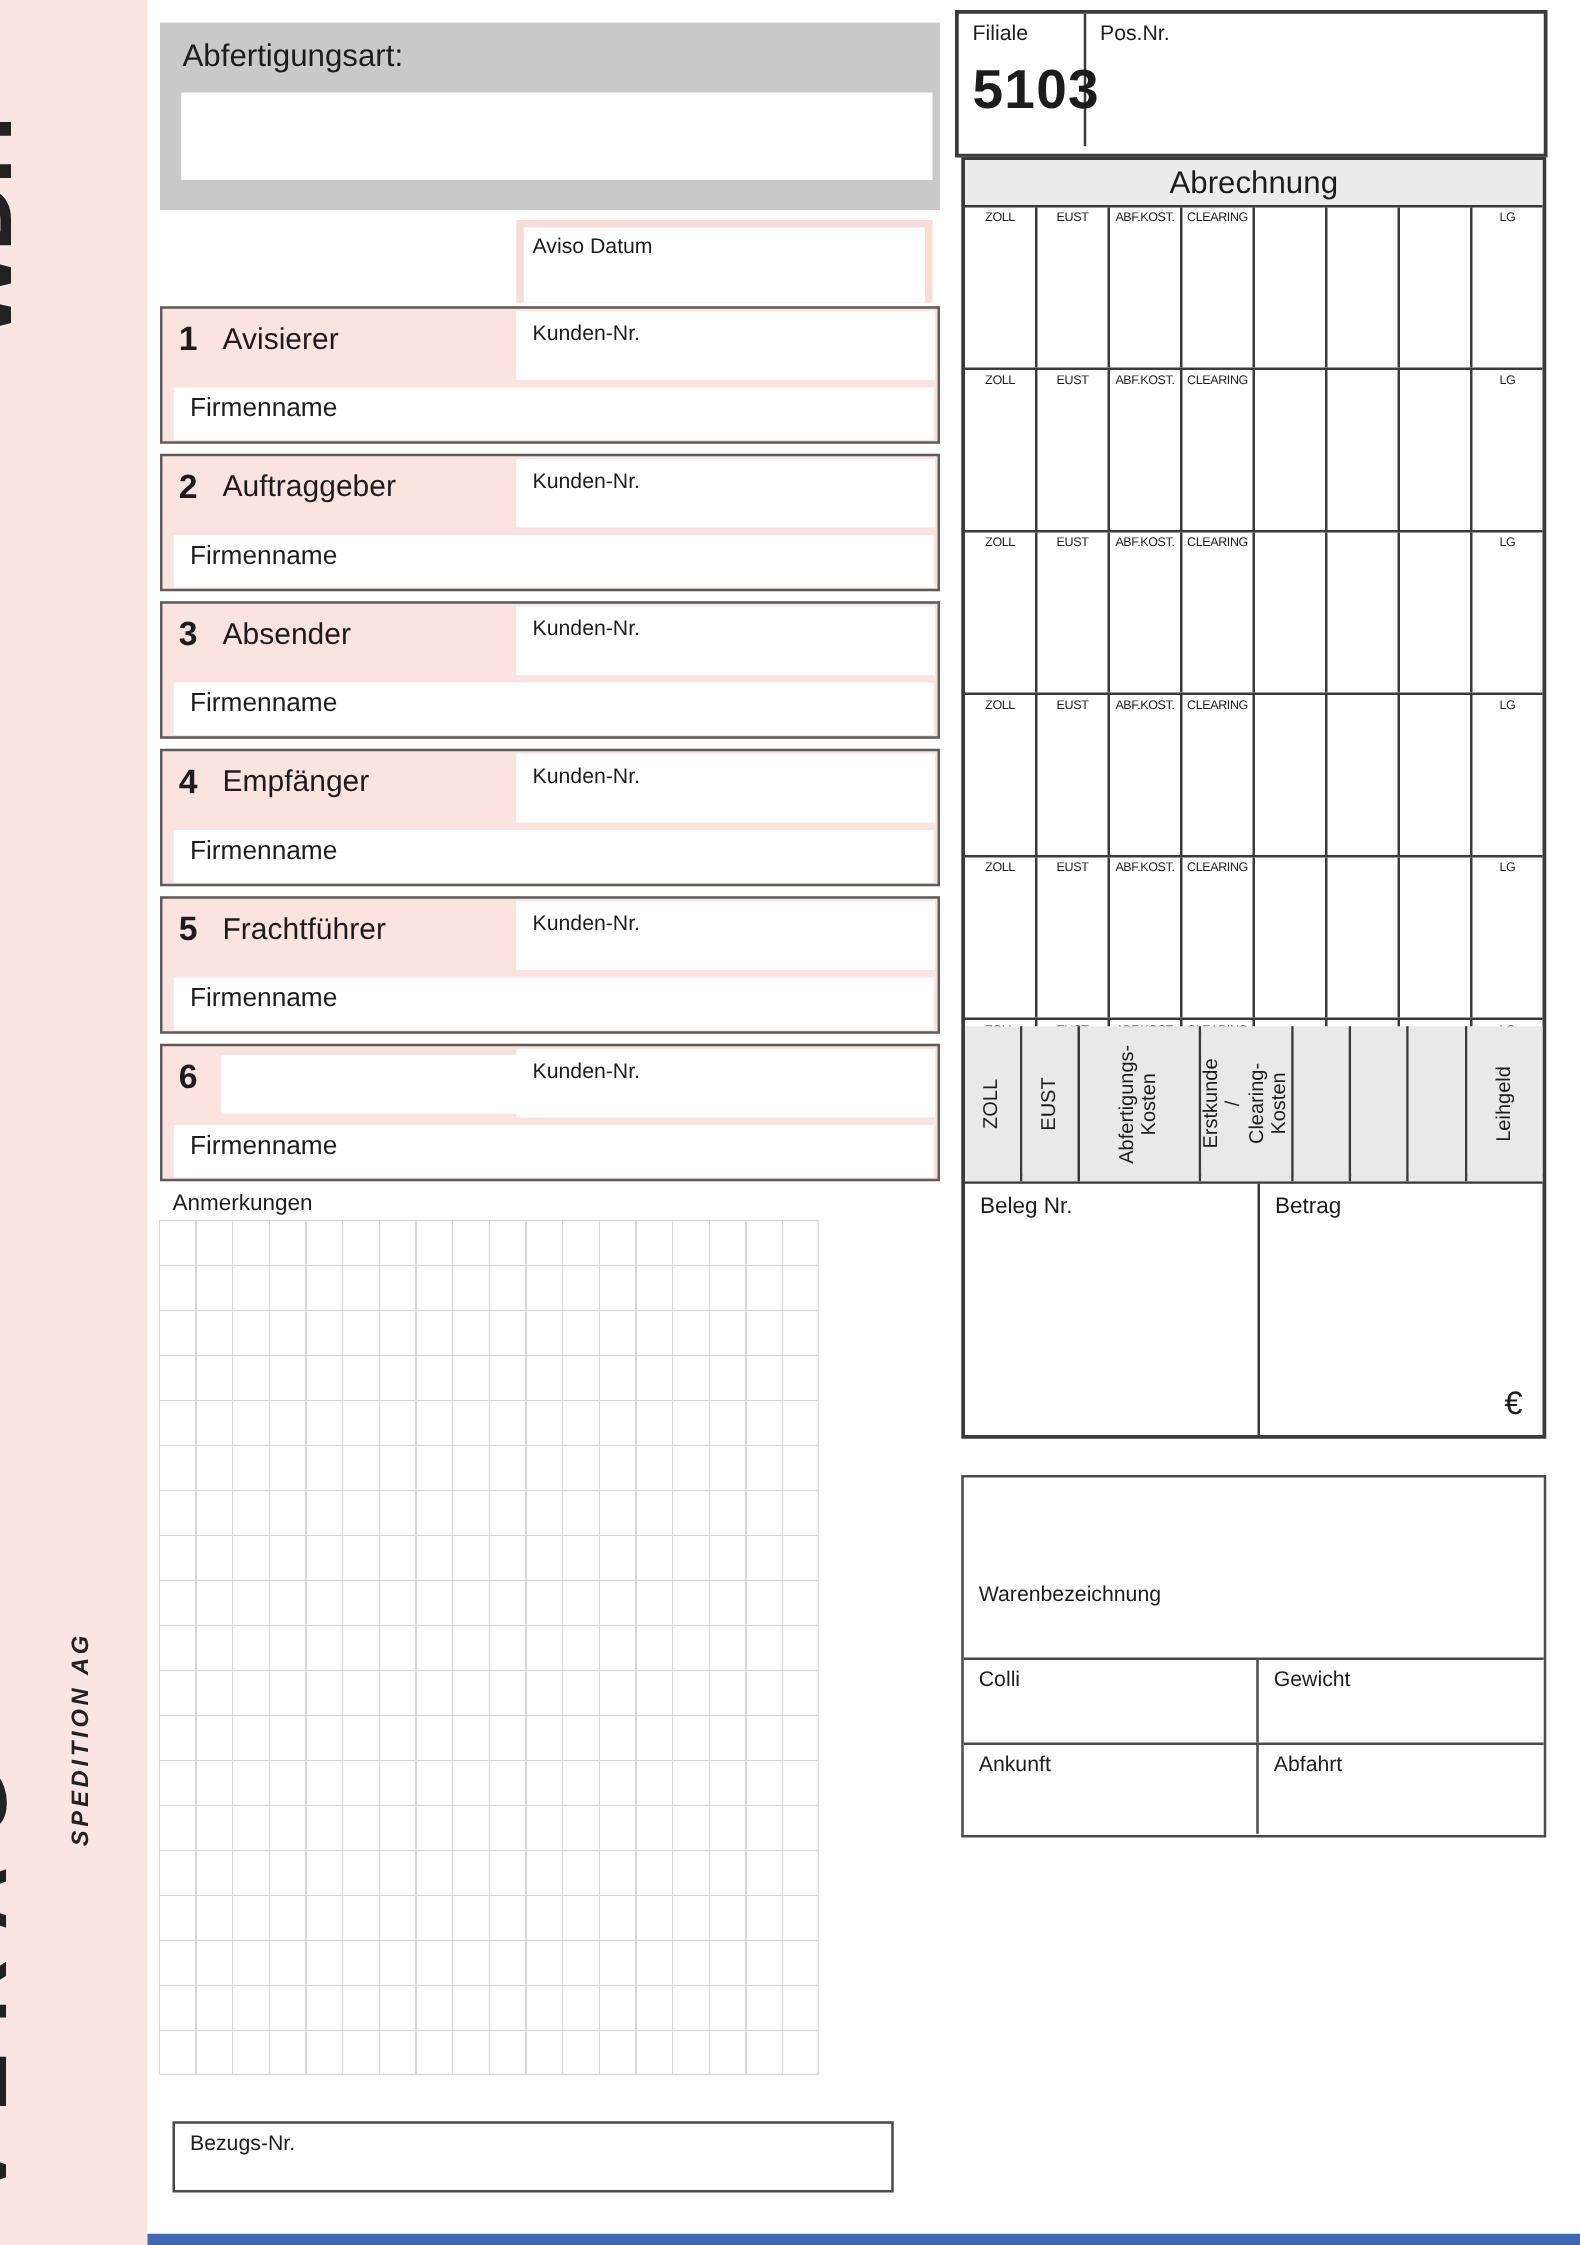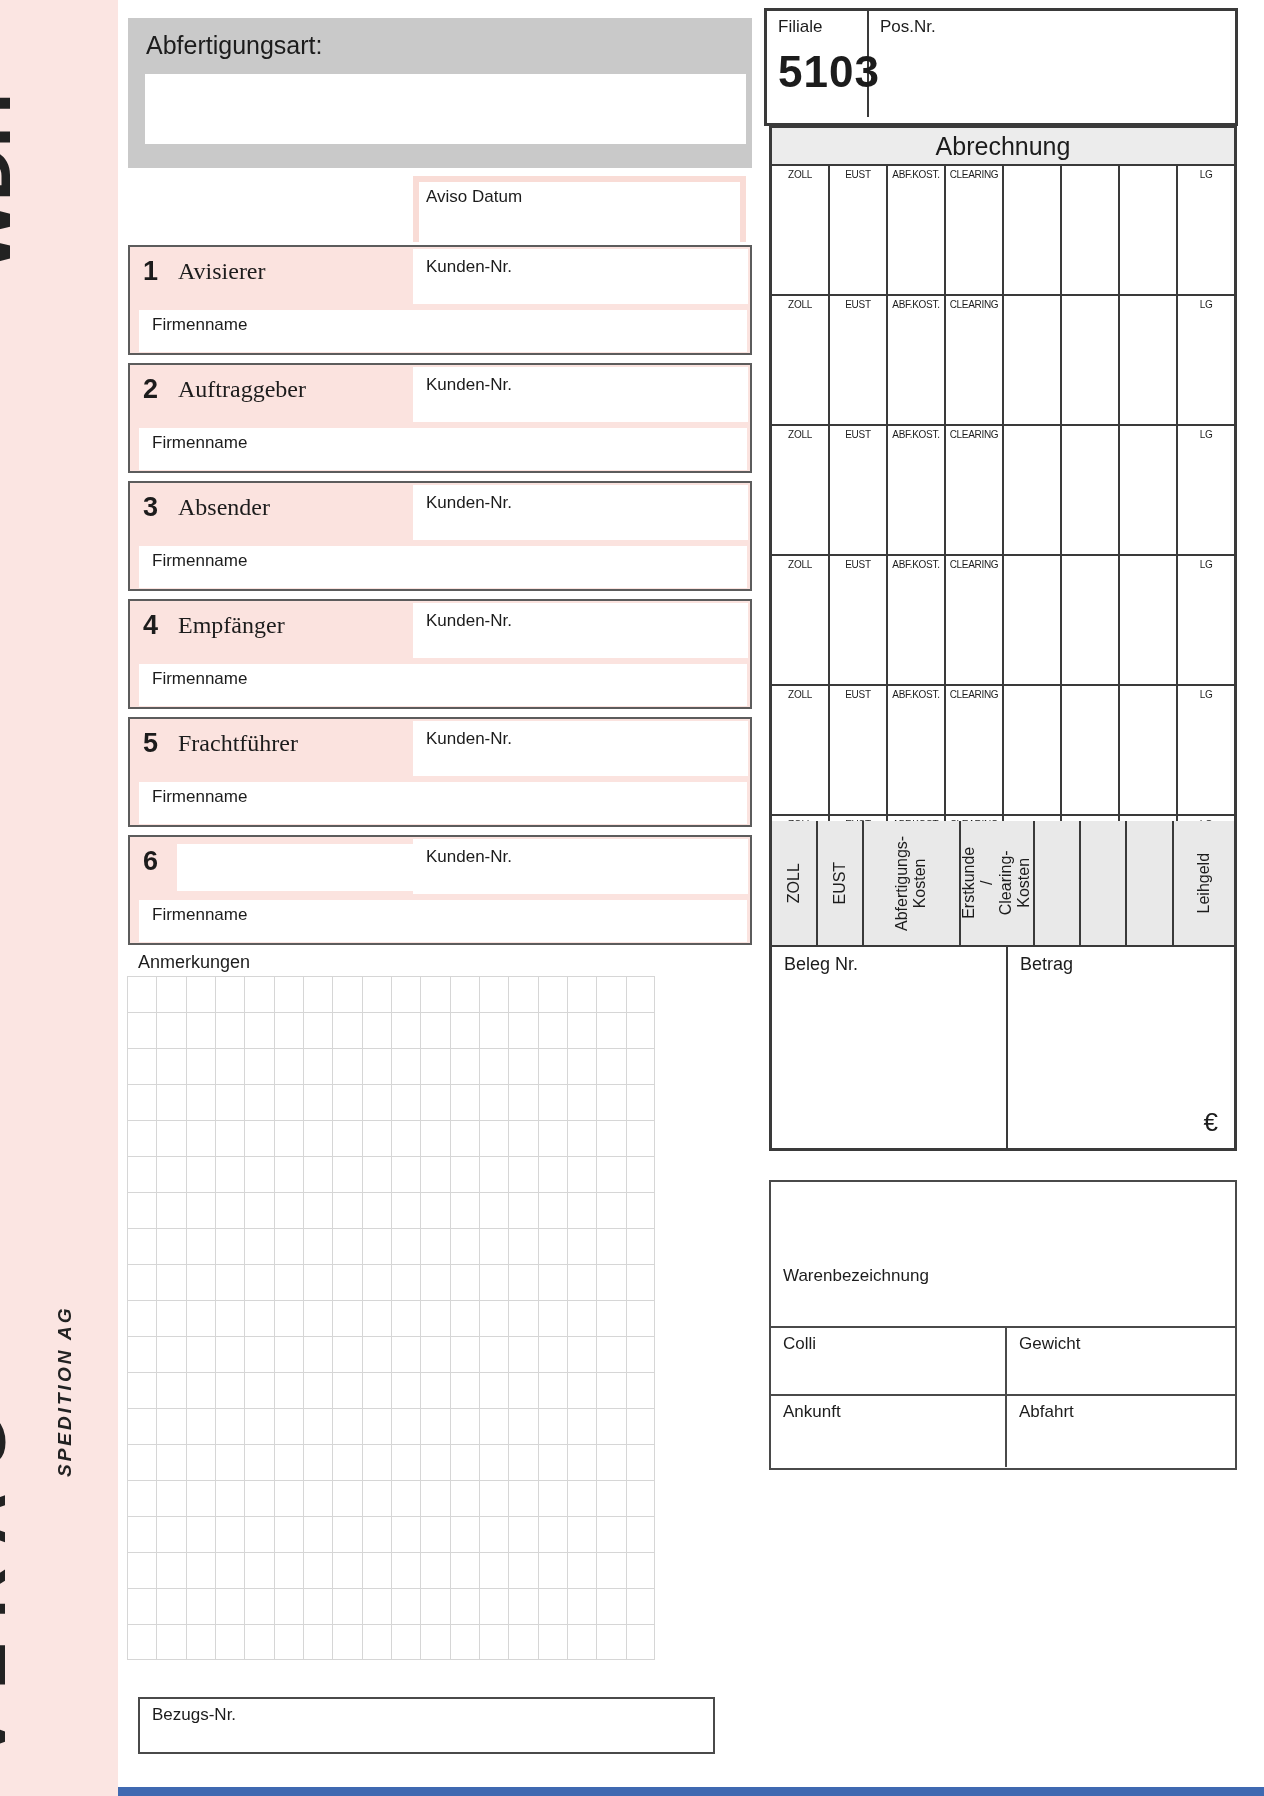--- a/index.html
+++ b/index.html
@@ -23,25 +23,25 @@
   .slabel{font-size:17px;padding:6px 0 0 11px;}
   .fil-num{position:absolute;left:11px;top:36px;font-size:44px;font-weight:bold;letter-spacing:1px;}
   
   .aviso{left:413px;top:176px;width:333px;height:66px;background:#f9dcd6;}
   .aviso .in{position:absolute;left:6px;top:6px;right:6px;bottom:0;background:#fff;}
   .aviso .lbl{position:absolute;left:13px;top:11px;font-size:17px;}
   
   .section{position:absolute;left:128px;width:624px;height:110px;background:#fbe3df;
            border:2.5px solid #5c5c5c;box-sizing:border-box;}
   .sec-num{position:absolute;left:13px;top:9px;font-size:27px;font-weight:bold;}
-  .sec-label{position:absolute;left:48px;top:11px;font-size:24px;font-family:Liberation Serif, serif;}
+  .sec-label{position:absolute;left:48px;top:11px;font-size:24px;}
   .sec-kunden{position:absolute;left:283px;top:2px;width:335px;height:55px;background:#fff;}
   .sec-kunden .lbl{position:absolute;left:13px;top:8px;font-size:17px;}
   .sec-firmen{position:absolute;left:9px;top:63px;width:608px;height:42px;background:#fff;}
-  .sec-firmen .lbl{position:absolute;left:13px;top:5px;font-size:17px;}
+  .sec-firmen .lbl{position:absolute;left:13px;top:5px;font-size:21px;}
   .sec-labelbox{position:absolute;left:47px;top:7px;width:238px;height:47px;background:#fff;}
   
   .abrech{left:769px;top:125px;width:468px;height:1026px;border:3px solid #3a3a3a;box-sizing:border-box;background:#fff;}
   .ab-title{position:absolute;left:0;top:0;width:100%;height:38px;background:#ececec;
             border-bottom:2.5px solid #3a3a3a;box-sizing:border-box;
             display:flex;align-items:center;justify-content:center;font-size:25px;}
   .ab-row{position:absolute;left:0;width:100%;height:130px;border-bottom:2.5px solid #3a3a3a;box-sizing:border-box;display:flex;}
   .ab-cell{flex:1 1 0;border-right:2px solid #3a3a3a;box-sizing:border-box;text-align:center;
            font-size:10px;padding-top:3px;letter-spacing:-0.3px;overflow:hidden;}
   .ab-cell:last-child{border-right:none;}

